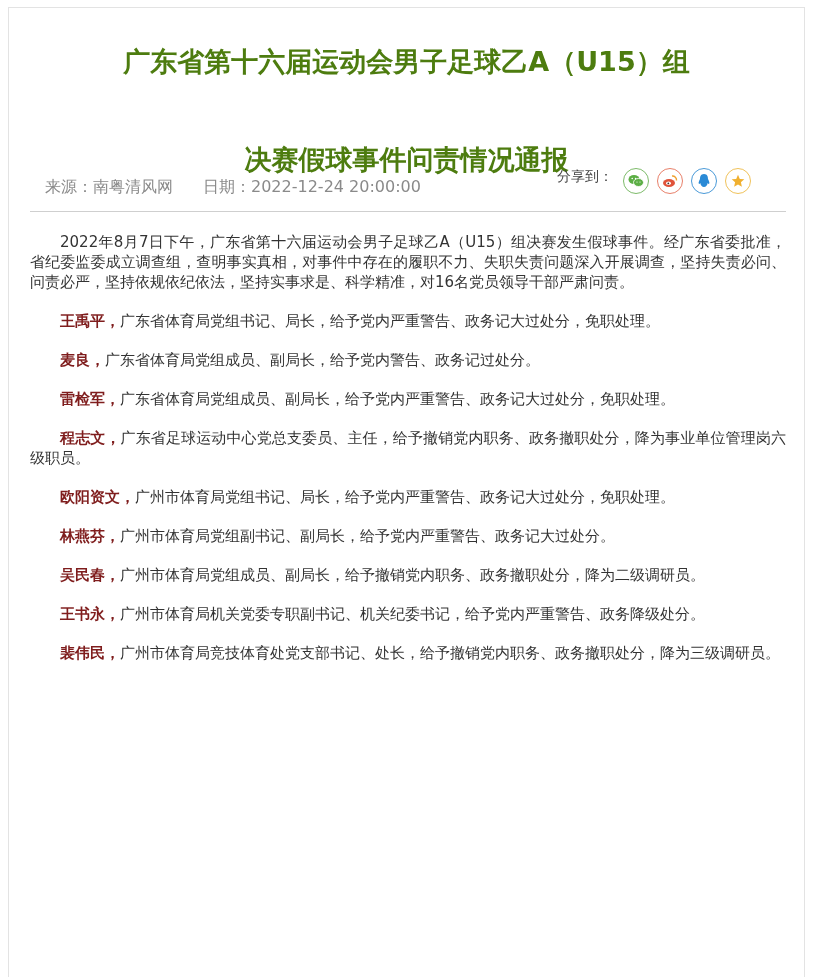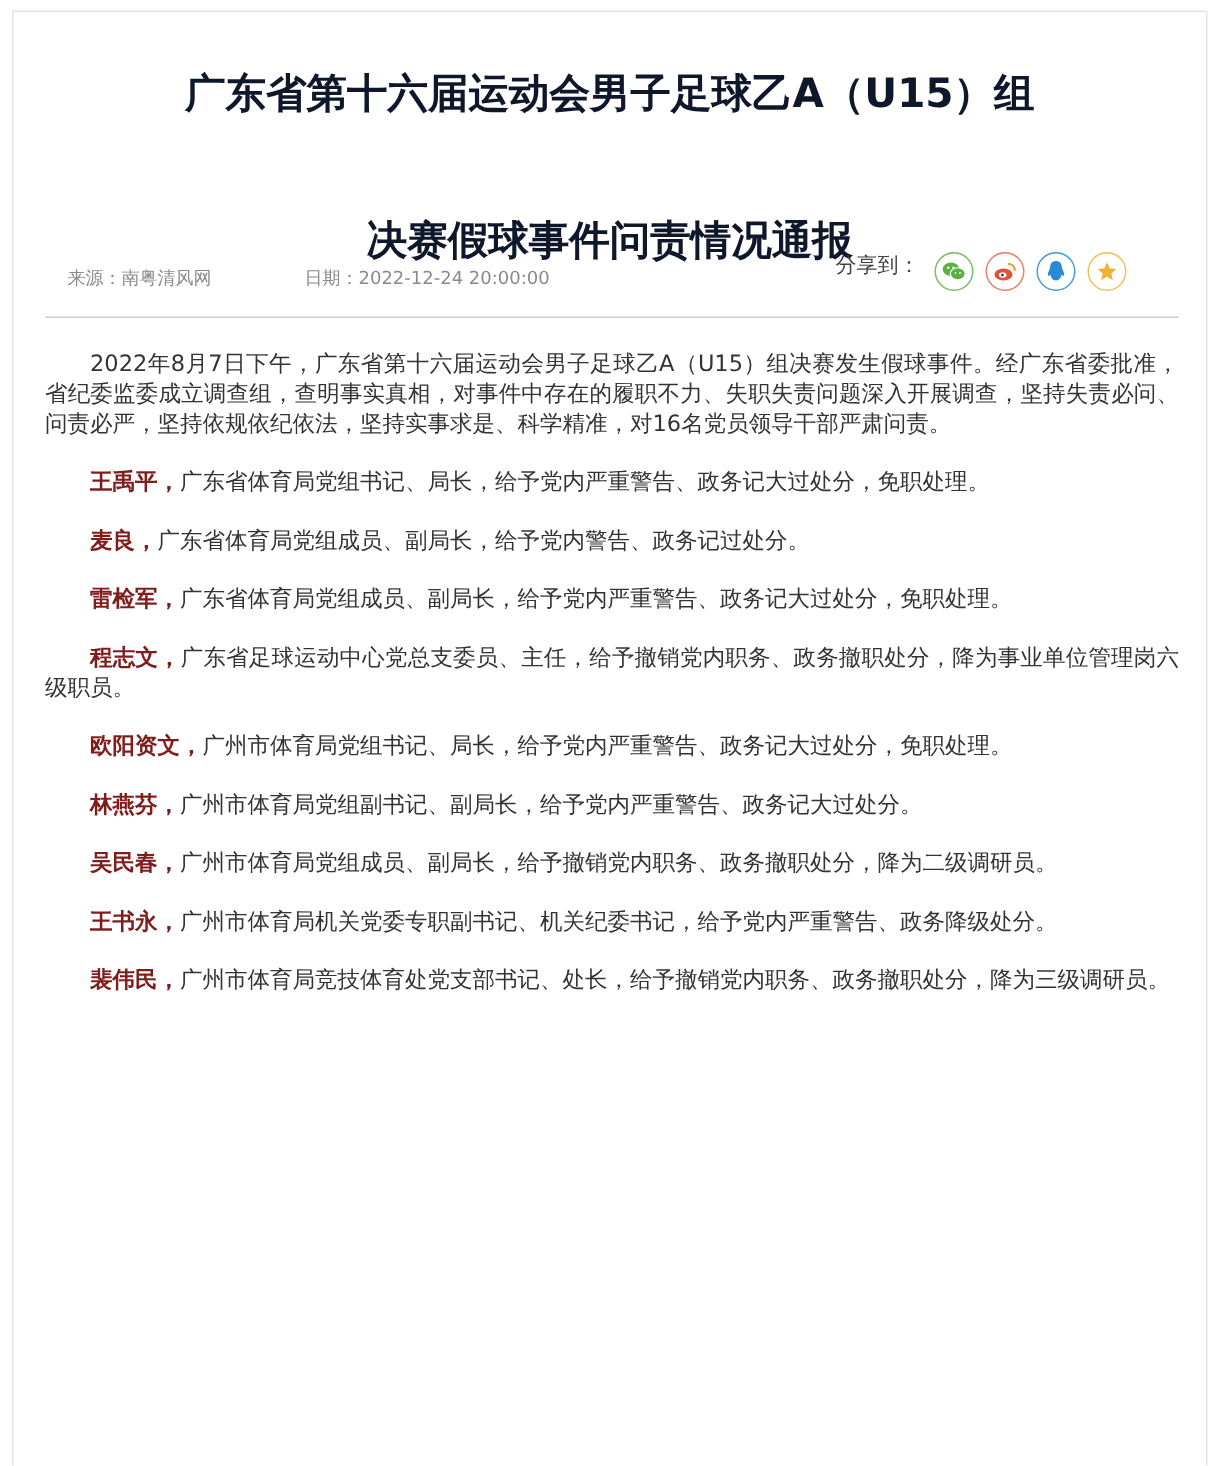--- a/index.html
+++ b/index.html
@@ -1,24 +1,24 @@
 <!DOCTYPE html>
 <html><head>
 <meta charset="utf-8">
 <style>
   html, body { margin: 0; padding: 0; background: #ffffff; }
   body { width: 813px; height: 977px; overflow: hidden; position: relative;
          font-family: "DejaVu Sans", "Liberation Sans", sans-serif; color: #333; }
   .card { position: absolute; left: 8px; top: 7px; width: 797px; height: 990px;
           border: 1px solid #e3e3e3; background: #fff; box-sizing: border-box; }
   .title { position: absolute; left: 0; width: 813px; text-align: center;
-           font-weight: bold; font-size: 27px; color: #0f172a; letter-spacing: 0px; }
+           font-weight: bold; font-size: 27px; color: #4d7c0f; letter-spacing: 0px; }
   .title.l1 { top: 44px; }
   .title.l2 { top: 102px; margin-top: 40px; }
-  .meta { position: absolute; top: 177px; font-size: 12px; color: #8a8a8a; white-space: nowrap; }
+  .meta { position: absolute; top: 177px; font-size: 16px; color: #8a8a8a; white-space: nowrap; }
   .meta.source { left: 45px; }
   .meta.date { left: 203px; }
   .share { position: absolute; top: 168px; left: 557px; display: flex; align-items: flex-start; }
   .share-label { font-size: 14px; color: #444; margin-right: 10px; }
   .share-btn { width: 26px; height: 26px; border-radius: 50%; box-sizing: border-box;
                display: flex; align-items: center; justify-content: center; margin-right: 8px; cursor: pointer; }
   .share-btn.wechat { border: 1px solid #7dbb6a; }
   .share-btn.weibo { border: 1px solid #e8806a; }
   .share-btn.qq { border: 1px solid #4a9ad8; }
   .share-btn.fav { border: 1px solid #f0c25a; }

